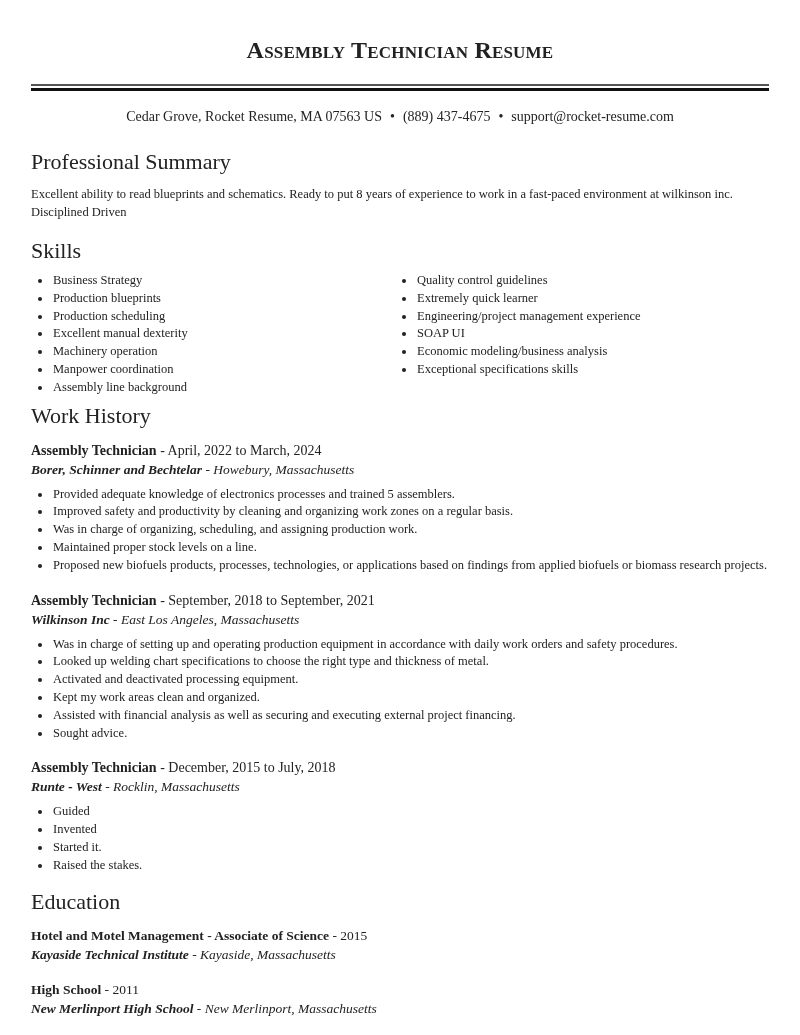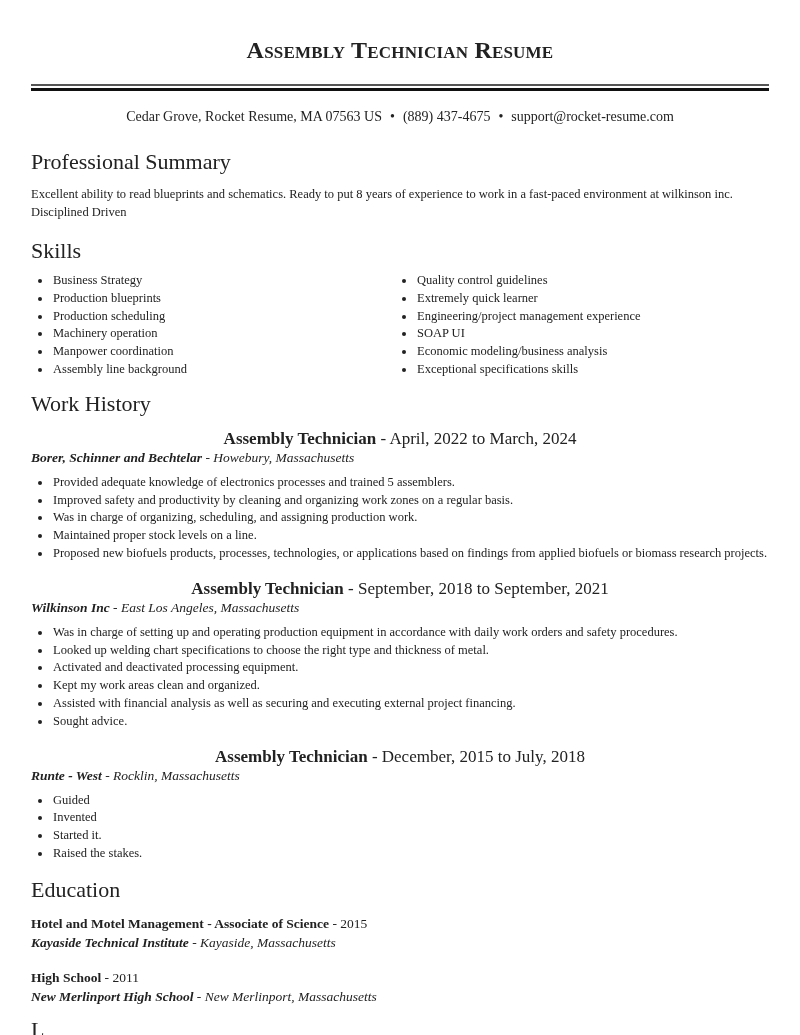--- a/index.html
+++ b/index.html
@@ -32,24 +32,24 @@
     .sec-skills { margin-top: 16px; }
     .skills { display: flex; margin-top: 7px; }
     .skills ul { list-style: none; margin: 0; padding: 0; width: 364px; }
     .skills ul.col2 { padding-left: 0; }
     ul.bul li { position: relative; padding-left: 22px; font-size: 12.5px; line-height: 17.8px; }
     ul.bul li::before {
       content: ""; position: absolute; left: 7px; top: 7px; width: 4px; height: 4px;
       border-radius: 50%; background: #222;
     }
     ul.bul { list-style: none; margin: 0; padding: 0; }
-    .sec-work { margin-top: 11px; font-family: Liberation Serif, serif; }
+    .sec-work { margin-top: 5px; font-family: Liberation Serif, serif; }
     .job { margin-top: 11px; }
     .job + .job { margin-top: 16px; }
-    .job-title { font-size: 17px; line-height: 19px; text-align: center; }
+    .job-title { font-size: 14px; line-height: 19px; }
     .job-title b { font-weight: bold; }
     .job-co { font-size: 13.5px; line-height: 20px; font-style: italic; }
     .job-co b { font-weight: bold; }
     .job ul.bul { margin-top: 6px; }
     .sec-edu { margin-top: 13px; }
     .edu { margin-top: 10px; font-size: 13.5px; line-height: 19px; }
     .edu + .edu { margin-top: 16px; }
     .edu .school { font-style: italic; }
     .next-heading { margin-top: 10px; }
   </style>
@@ -75,20 +75,21 @@
     <p class="summary" style="margin-bottom:0">Excellent ability to read blueprints and schematics. Ready to put 8 years of experience to work in a fast-paced environment at wilkinson inc. Disciplined Driven</p>
   </section>
 
   <section class="sec-skills">
     <h2>Skills</h2>
     <div class="skills">
       <ul class="bul col1">
         <li>Business Strategy</li>
         <li>Production blueprints</li>
         <li>Production scheduling</li>
+        <li>Excellent manual dexterity</li>
         <li>Machinery operation</li>
         <li>Manpower coordination</li>
         <li>Assembly line background</li>
       </ul>
       <ul class="bul col2">
         <li>Quality control guidelines</li>
         <li>Extremely quick learner</li>
         <li>Engineering/project management experience</li>
         <li>SOAP UI</li>
         <li>Economic modeling/business analysis</li>

